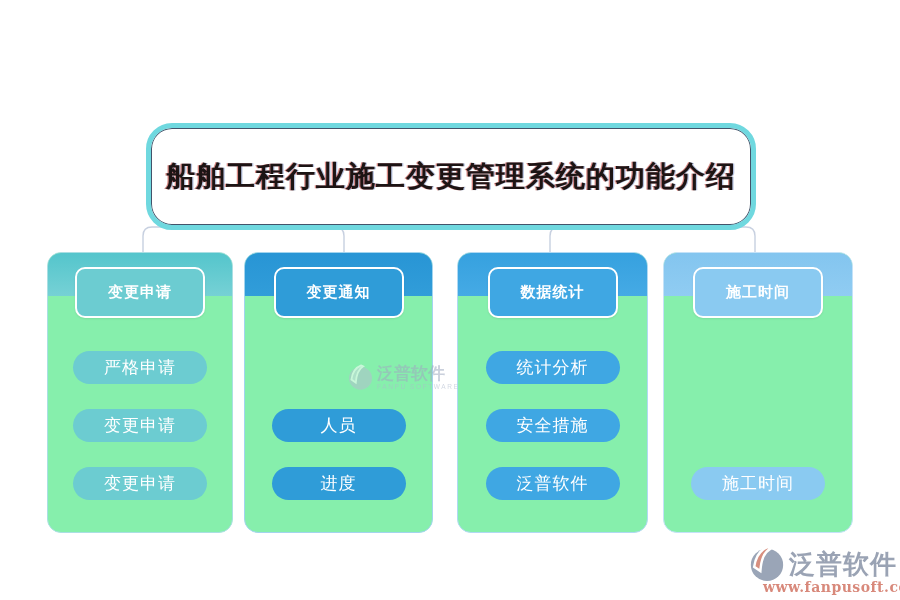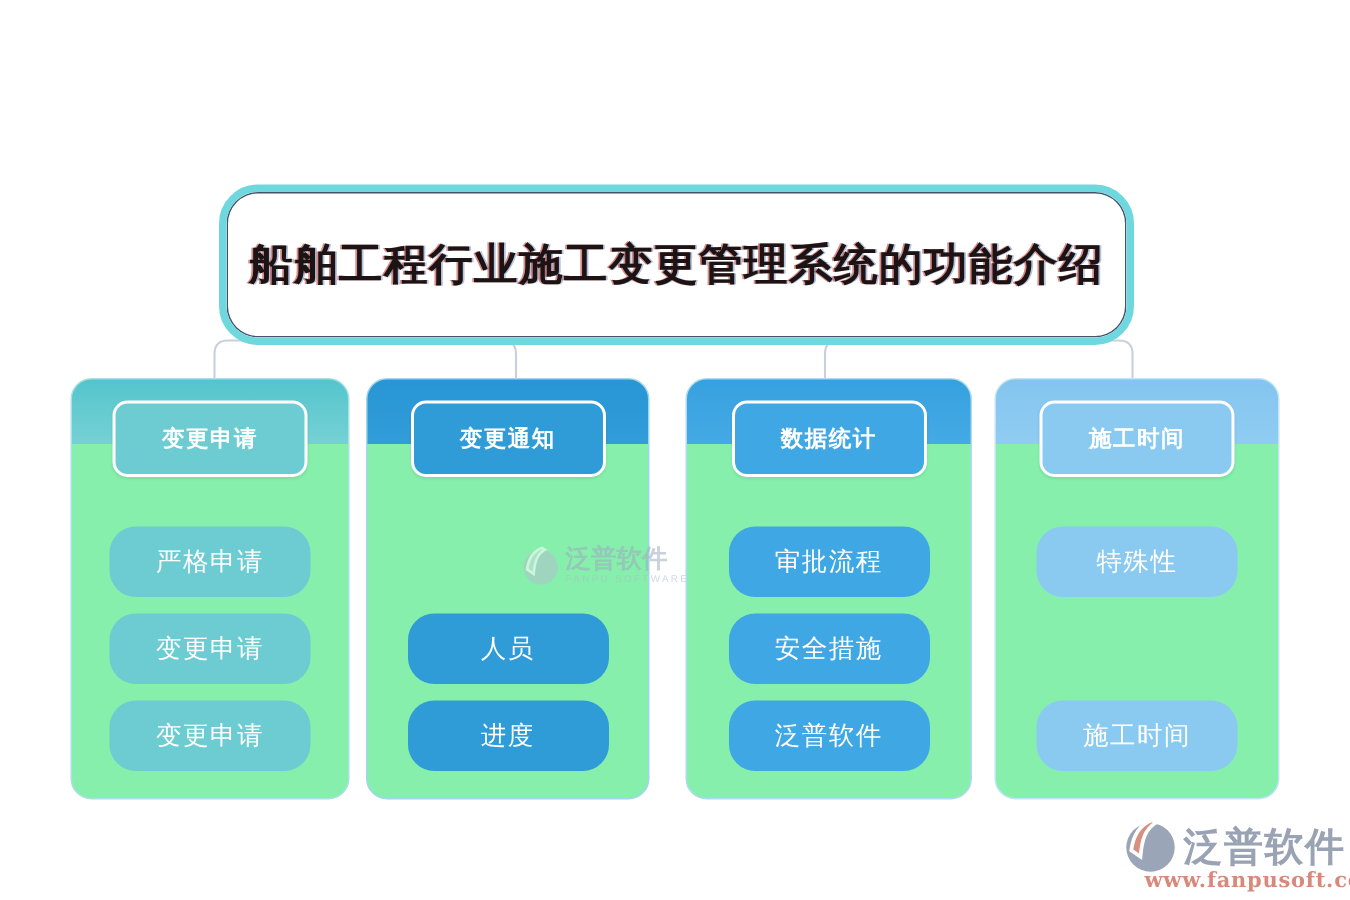--- a/index.html
+++ b/index.html
@@ -53,21 +53,21 @@
     border:2px solid #ffffff;border-radius:10px;
     display:flex;align-items:center;justify-content:center;
     box-shadow:0 1px 2px rgba(0,0,0,.08);
   }
   .head-pill span{
     color:#ffffff;font-size:15px;font-weight:700;letter-spacing:1px;
     font-family:"Liberation Sans",sans-serif;white-space:nowrap;
   }
   .item-pill{
     position:absolute;left:50%;transform:translateX(-50%);
-    width:134px;height:47px;border-radius:17.5px;
+    width:134px;height:33px;border-radius:17.5px;
     background:var(--pill,#6cccd1);
     display:flex;align-items:center;justify-content:center;
   }
   .item-pill span{
     color:#ffffff;font-size:17px;letter-spacing:1px;
     font-family:"DejaVu Serif","Liberation Serif",serif;white-space:nowrap;
   }
   .i0{top:98px}.i1{top:156px}.i2{top:214px}
 
   
@@ -149,38 +149,35 @@
         <span>进度</span>
       </div>
   </div>
 
   <div class="card card3" style="--band-top: #36a1df; --band-bottom: #45aae5; --pill: #3fa7e3; --border: #b0d9f3;">
     <div class="band"></div>
     <div class="head-pill">
       <span>数据统计</span>
     </div>
     <div class="item-pill i0">
-        <span>审批流程</span>
+        <span>统计分析</span>
       </div>
     <div class="item-pill i1">
         <span>安全措施</span>
       </div>
     <div class="item-pill i2">
         <span>泛普软件</span>
       </div>
   </div>
 
   <div class="card card4" style="--band-top: #83c5ef; --band-bottom: #90ccf2; --pill: #8acaf1; --border: #c4e2f8;">
     <div class="band"></div>
     <div class="head-pill">
       <span>施工时间</span>
     </div>
-    <div class="item-pill i0">
-        <span>特殊性</span>
-      </div>
     <div class="item-pill i2">
         <span>施工时间</span>
       </div>
   </div>
 
   <div class="watermark">
     <svg class="wm-icon" viewBox="0 0 40 40">
       <circle class="logo-slate-light" cx="20" cy="21" r="17"></circle>
       <path class="logo-salmon-light" d="M21,2 C13,5 8,12 6.5,23 L13,27.5 C14,15 16.5,8 24,3.5 Z" stroke="#ffffff" stroke-width="2.6"></path>
     </svg>

